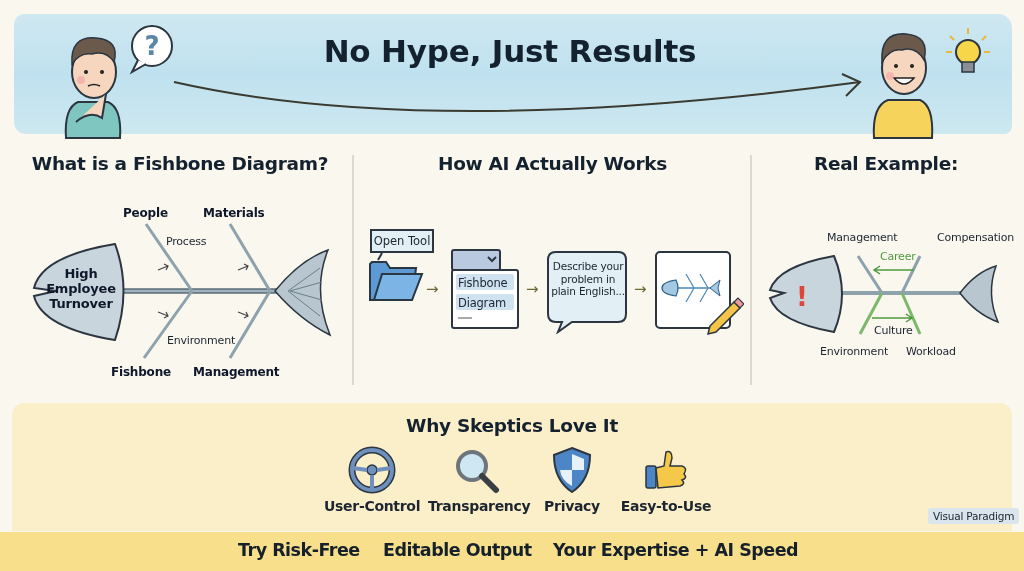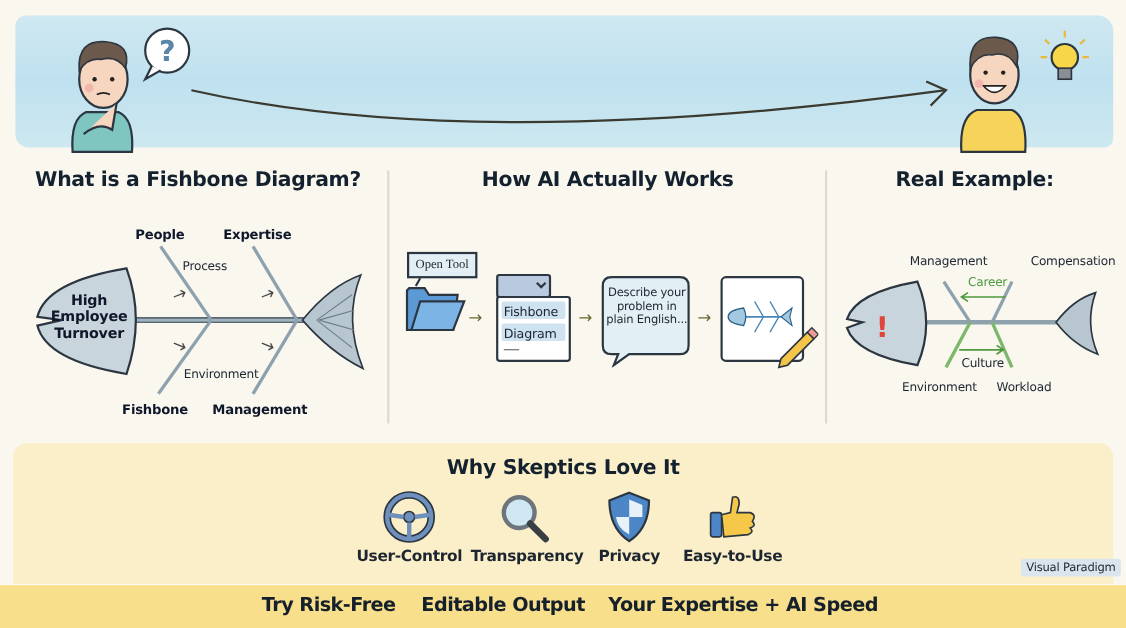--- a/index.html
+++ b/index.html
@@ -83,20 +83,21 @@
   <path d="M32 56 Q42 68 52 56 Z" fill="#fff" stroke="#222" stroke-width="1.5"></path>
   <circle cx="28" cy="54" r="4" fill="#f1a0a0" opacity="0.6"></circle>
   <g>
     <circle cx="106" cy="30" r="12" fill="#f8d64a" stroke="#2b3640" stroke-width="2"></circle>
     <rect x="100" y="40" width="12" height="10" fill="#8a8f96" stroke="#2b3640" stroke-width="1.5"></rect>
     <path d="M106 6 L106 12 M88 14 L92 18 M124 14 L120 18 M84 30 L90 30 M122 30 L128 30" stroke="#e8b93a" stroke-width="2"></path>
   </g>
 </svg>
 
 <div class="title">
+  <div>No Hype, Just Results</div>
 </div>
 
 <div class="section-title" style="left:20px;top:152px;width:320px;">What is a Fishbone Diagram?</div>
 
 <svg class="svgabs" style="left:20px;top:190px" width="320" height="200">
 
   <line x1="98" y1="101" x2="260" y2="101" stroke="#9fb3bf" stroke-width="5"></line>
   <line x1="98" y1="101" x2="260" y2="101" stroke="#3a4650" stroke-width="1" transform="translate(0,-2)"></line>
   <line x1="98" y1="101" x2="260" y2="101" stroke="#3a4650" stroke-width="1" transform="translate(0,2)"></line>
 
@@ -115,31 +116,31 @@
   <path d="M138 122 L148 126 M144 128 L148 126 L146 122" stroke="#444" stroke-width="1.2" fill="none"></path>
   <path d="M218 122 L228 126 M224 128 L228 126 L226 122" stroke="#444" stroke-width="1.2" fill="none"></path>
 </svg>
 
 <div class="lbl" style="left:36px;top:266px;width:90px;text-align:center;line-height:15px;font-size:13px;">
   <div>High</div>
   <div>Employee</div>
   <div>Turnover</div>
 </div>
 <div class="lbl" style="left:123px;top:206px;">People</div>
-<div class="lbl" style="left:203px;top:206px;">Expertise</div>
+<div class="lbl" style="left:203px;top:206px;">Materials</div>
 <div class="lbl-s" style="left:166px;top:235px;">Process</div>
 <div class="lbl-s" style="left:167px;top:334px;">Environment</div>
 <div class="lbl" style="left:111px;top:365px;">Fishbone</div>
 <div class="lbl" style="left:193px;top:365px;">Management</div>
 
 <div class="divider" style="left:352px;top:155px;height:230px;"></div>
 
 <div class="section-title" style="left:360px;top:152px;width:385px;">How AI Actually Works</div>
 
-<div class="bubble" style="left:370px;top:229px;width:64px;height:24px;line-height:20px;border-radius:0;font-size:11.5px;font-family:Liberation Serif, serif;">Open Tool</div>
+<div class="bubble" style="left:370px;top:229px;width:64px;height:24px;line-height:20px;border-radius:0;font-size:11.5px;">Open Tool</div>
 <svg class="svgabs" style="left:366px;top:248px" width="60" height="60">
   <path d="M16 5 L12 12" stroke="#2b3640" stroke-width="2"></path>
   <path d="M4 16 L4 52 L46 52 L50 20 L24 20 L20 14 L6 14 Z" fill="#5c9ad6" stroke="#2b3640" stroke-width="2"></path>
   <path d="M8 52 L16 26 L56 26 L46 52 Z" fill="#7db4e6" stroke="#2b3640" stroke-width="2"></path>
 </svg>
 <div class="lbl-s" style="left:426px;top:280px;font-size:15px;color:#6b6a30;">→</div>
 
 <svg class="svgabs" style="left:450px;top:248px" width="72" height="84">
   <rect x="2" y="2" width="48" height="20" rx="2" fill="#b9c9e0" stroke="#2b3640" stroke-width="2"></rect>
   <path d="M38 9 L42 13 L46 9" stroke="#2b3640" stroke-width="2" fill="none"></path>

